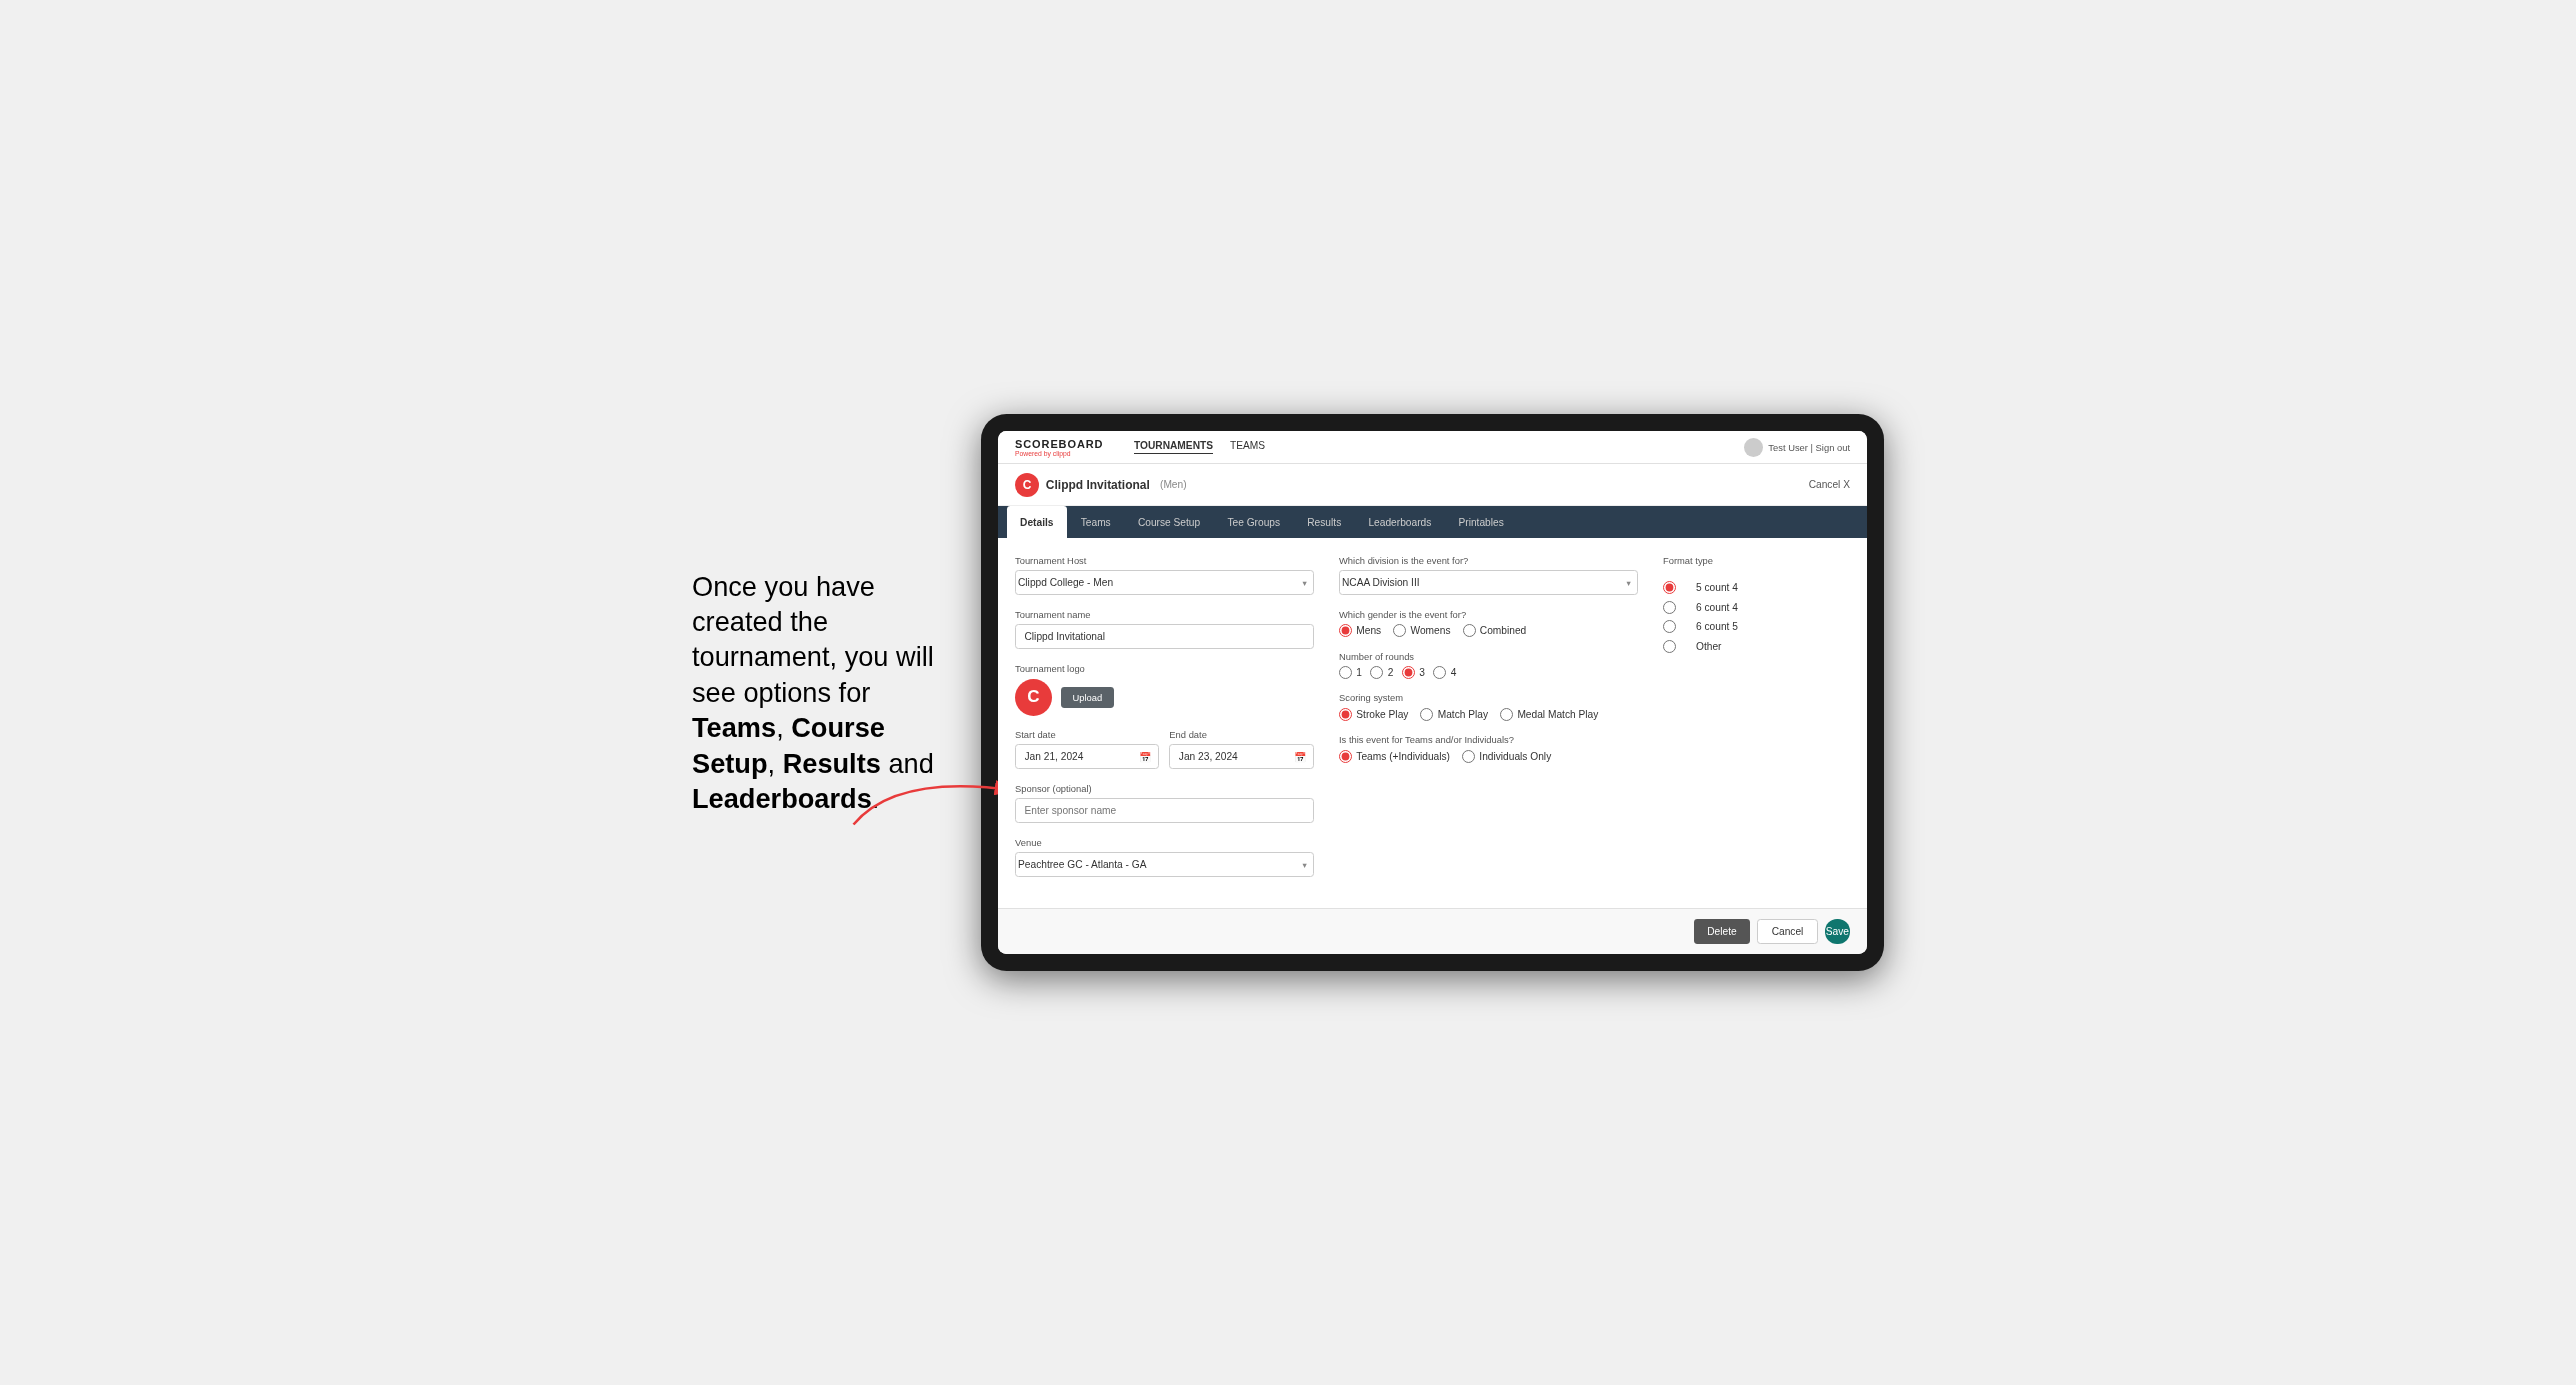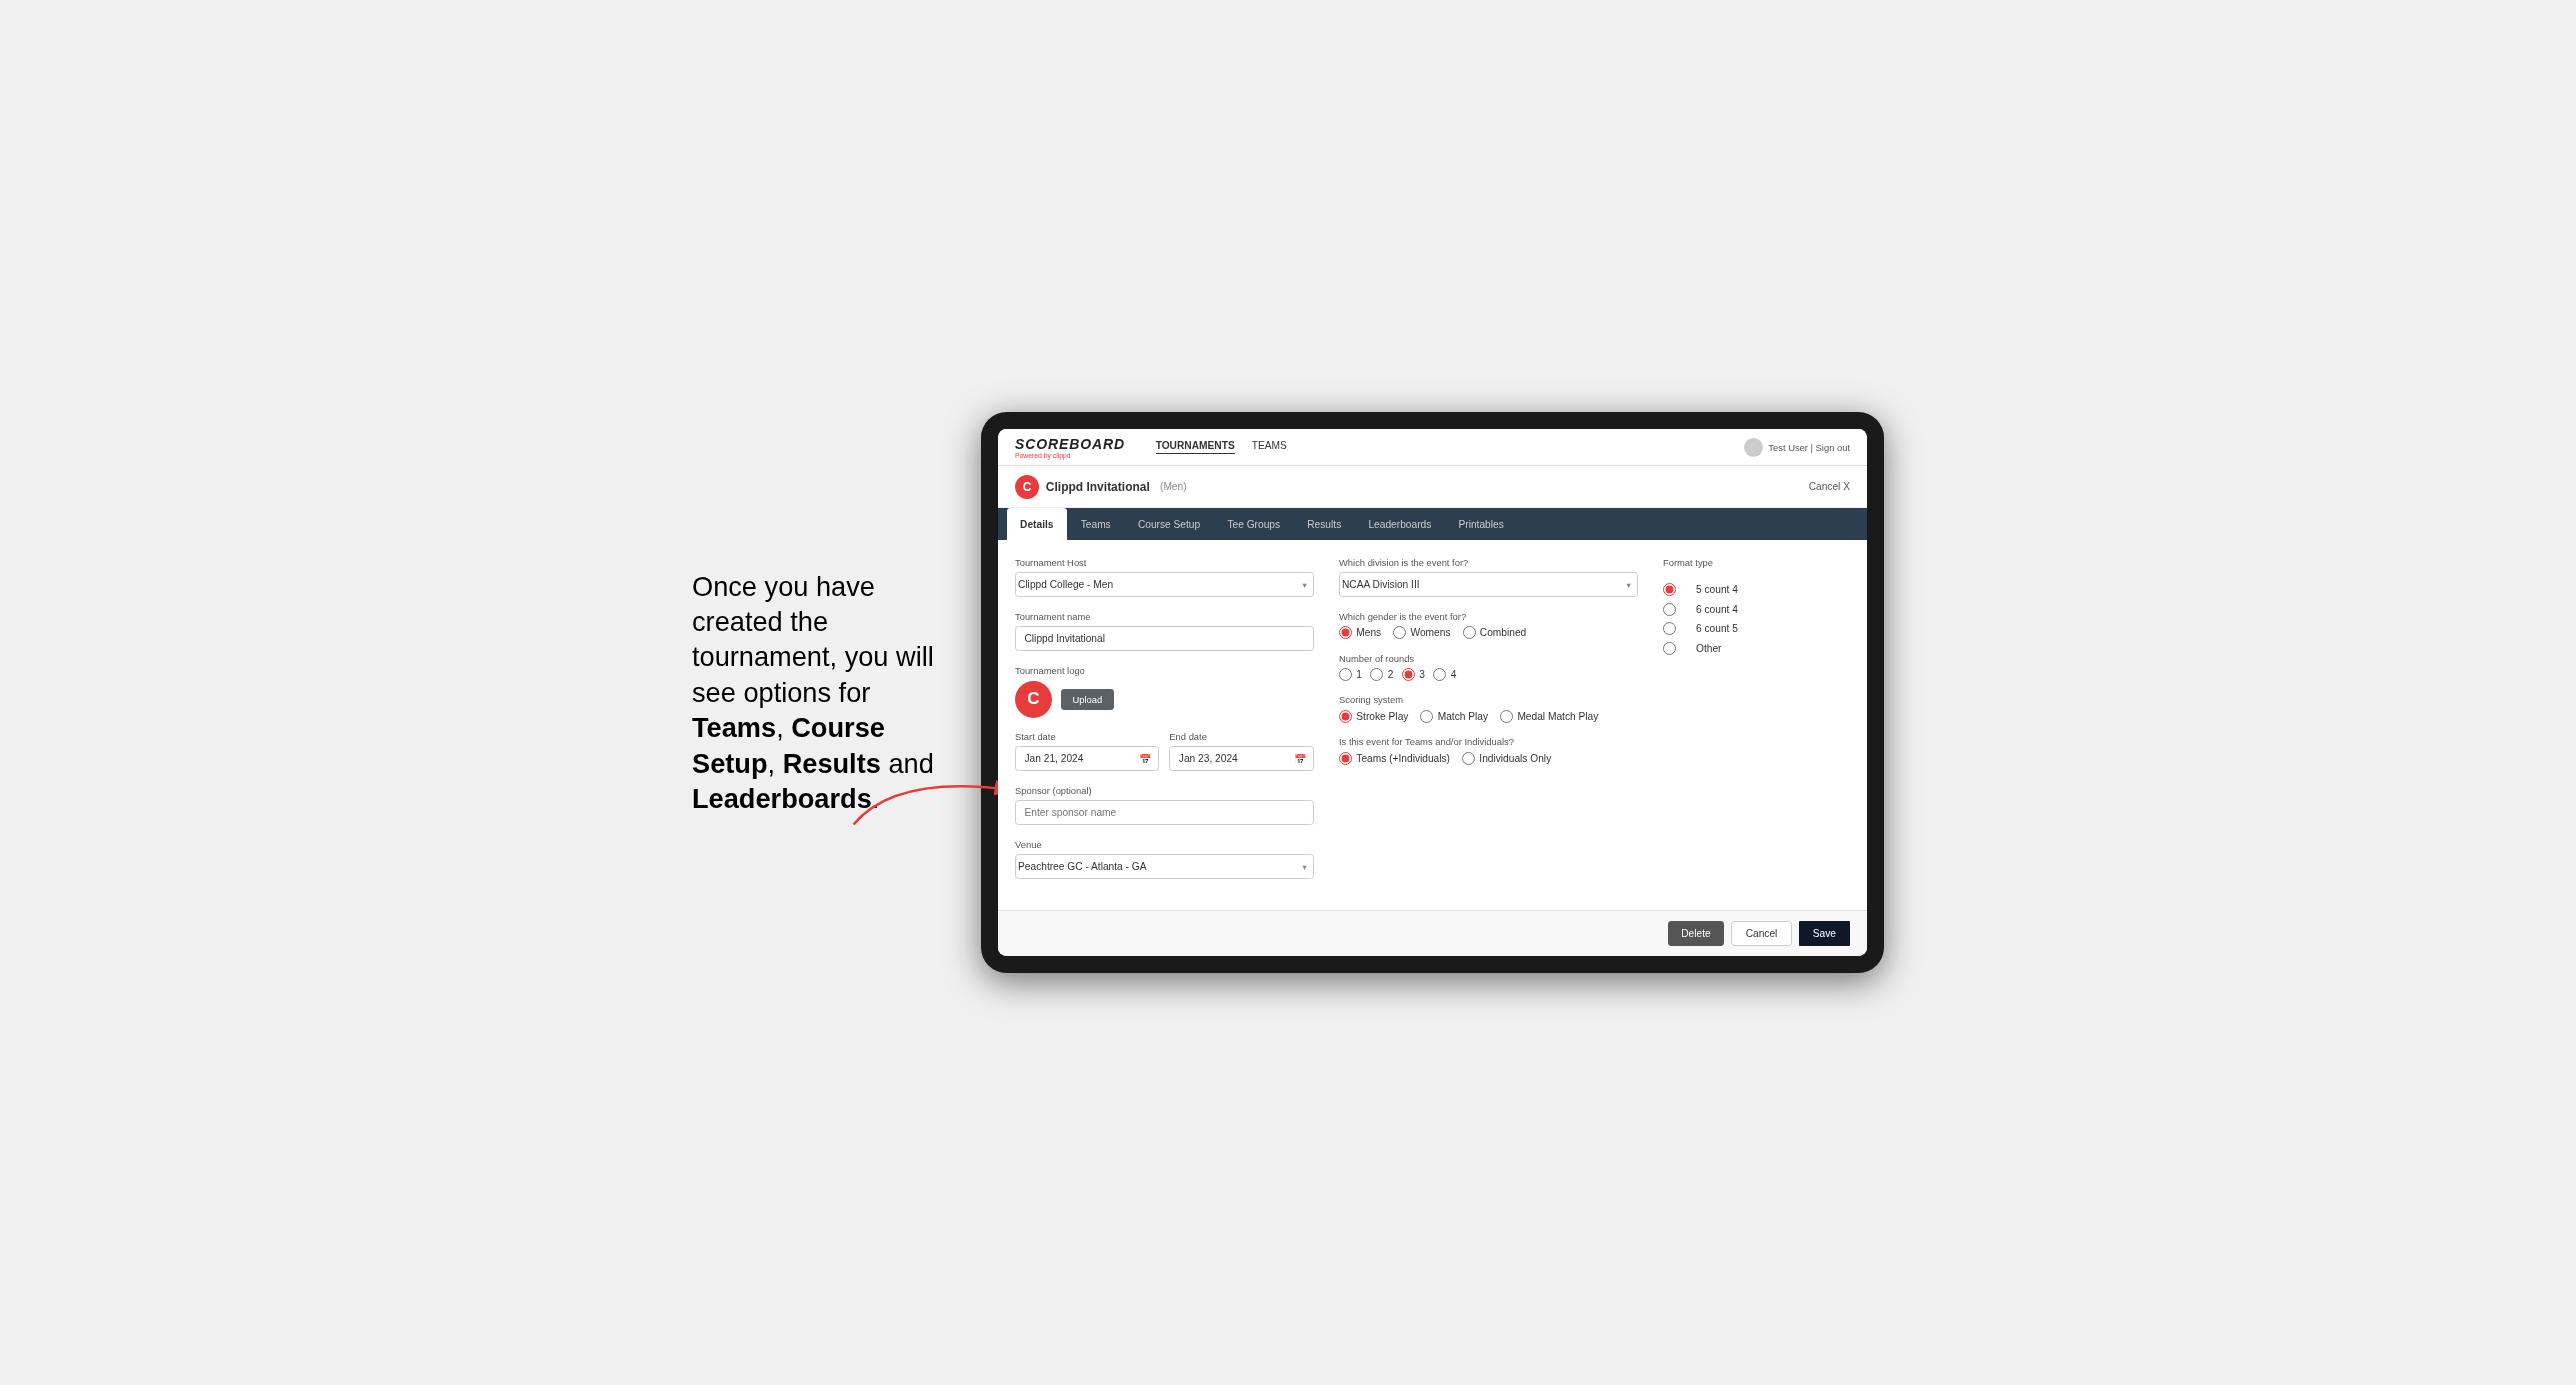--- a/index.html
+++ b/index.html
@@ -47,25 +47,24 @@
       display: flex;
       align-items: center;
       padding: 6.8px 17px;
       justify-content: space-between;
     }
     .logo-area {
       display: flex;
       flex-direction: column;
     }
     .logo-text {
-      font-size: 14px;
+      font-size: 11px;
       font-weight: 700;
       color: #222;
       letter-spacing: 0.9px;
-      font-style: italic;
     }
     .logo-sub {
       font-size: 6.8px;
       color: #e83b3b;
     }
     .nav-links {
       display: flex;
       gap: 17px;
       margin-left: 22px;
     }
@@ -322,25 +321,25 @@
     .btn-cancel {
       background: #fff;
       color: #333;
       border: 0.9px solid #ccc;
       border-radius: 3.4px;
       padding: 6px 13.6px;
       font-size: 10.2px;
       cursor: pointer;
     }
     .btn-save {
-      background: #0f172a;
+      background: #0f766e;
       color: #fff;
       border: none;
-      border-radius: 1px;
-      padding: 6px 14px;
+      border-radius: 12px;
+      padding: 6px 1px;
       font-size: 10.2px;
       cursor: pointer;
     }
     
     .rounds-radio {
       display: flex;
       gap: 8.5px;
       align-items: center;
     }
   </style>

